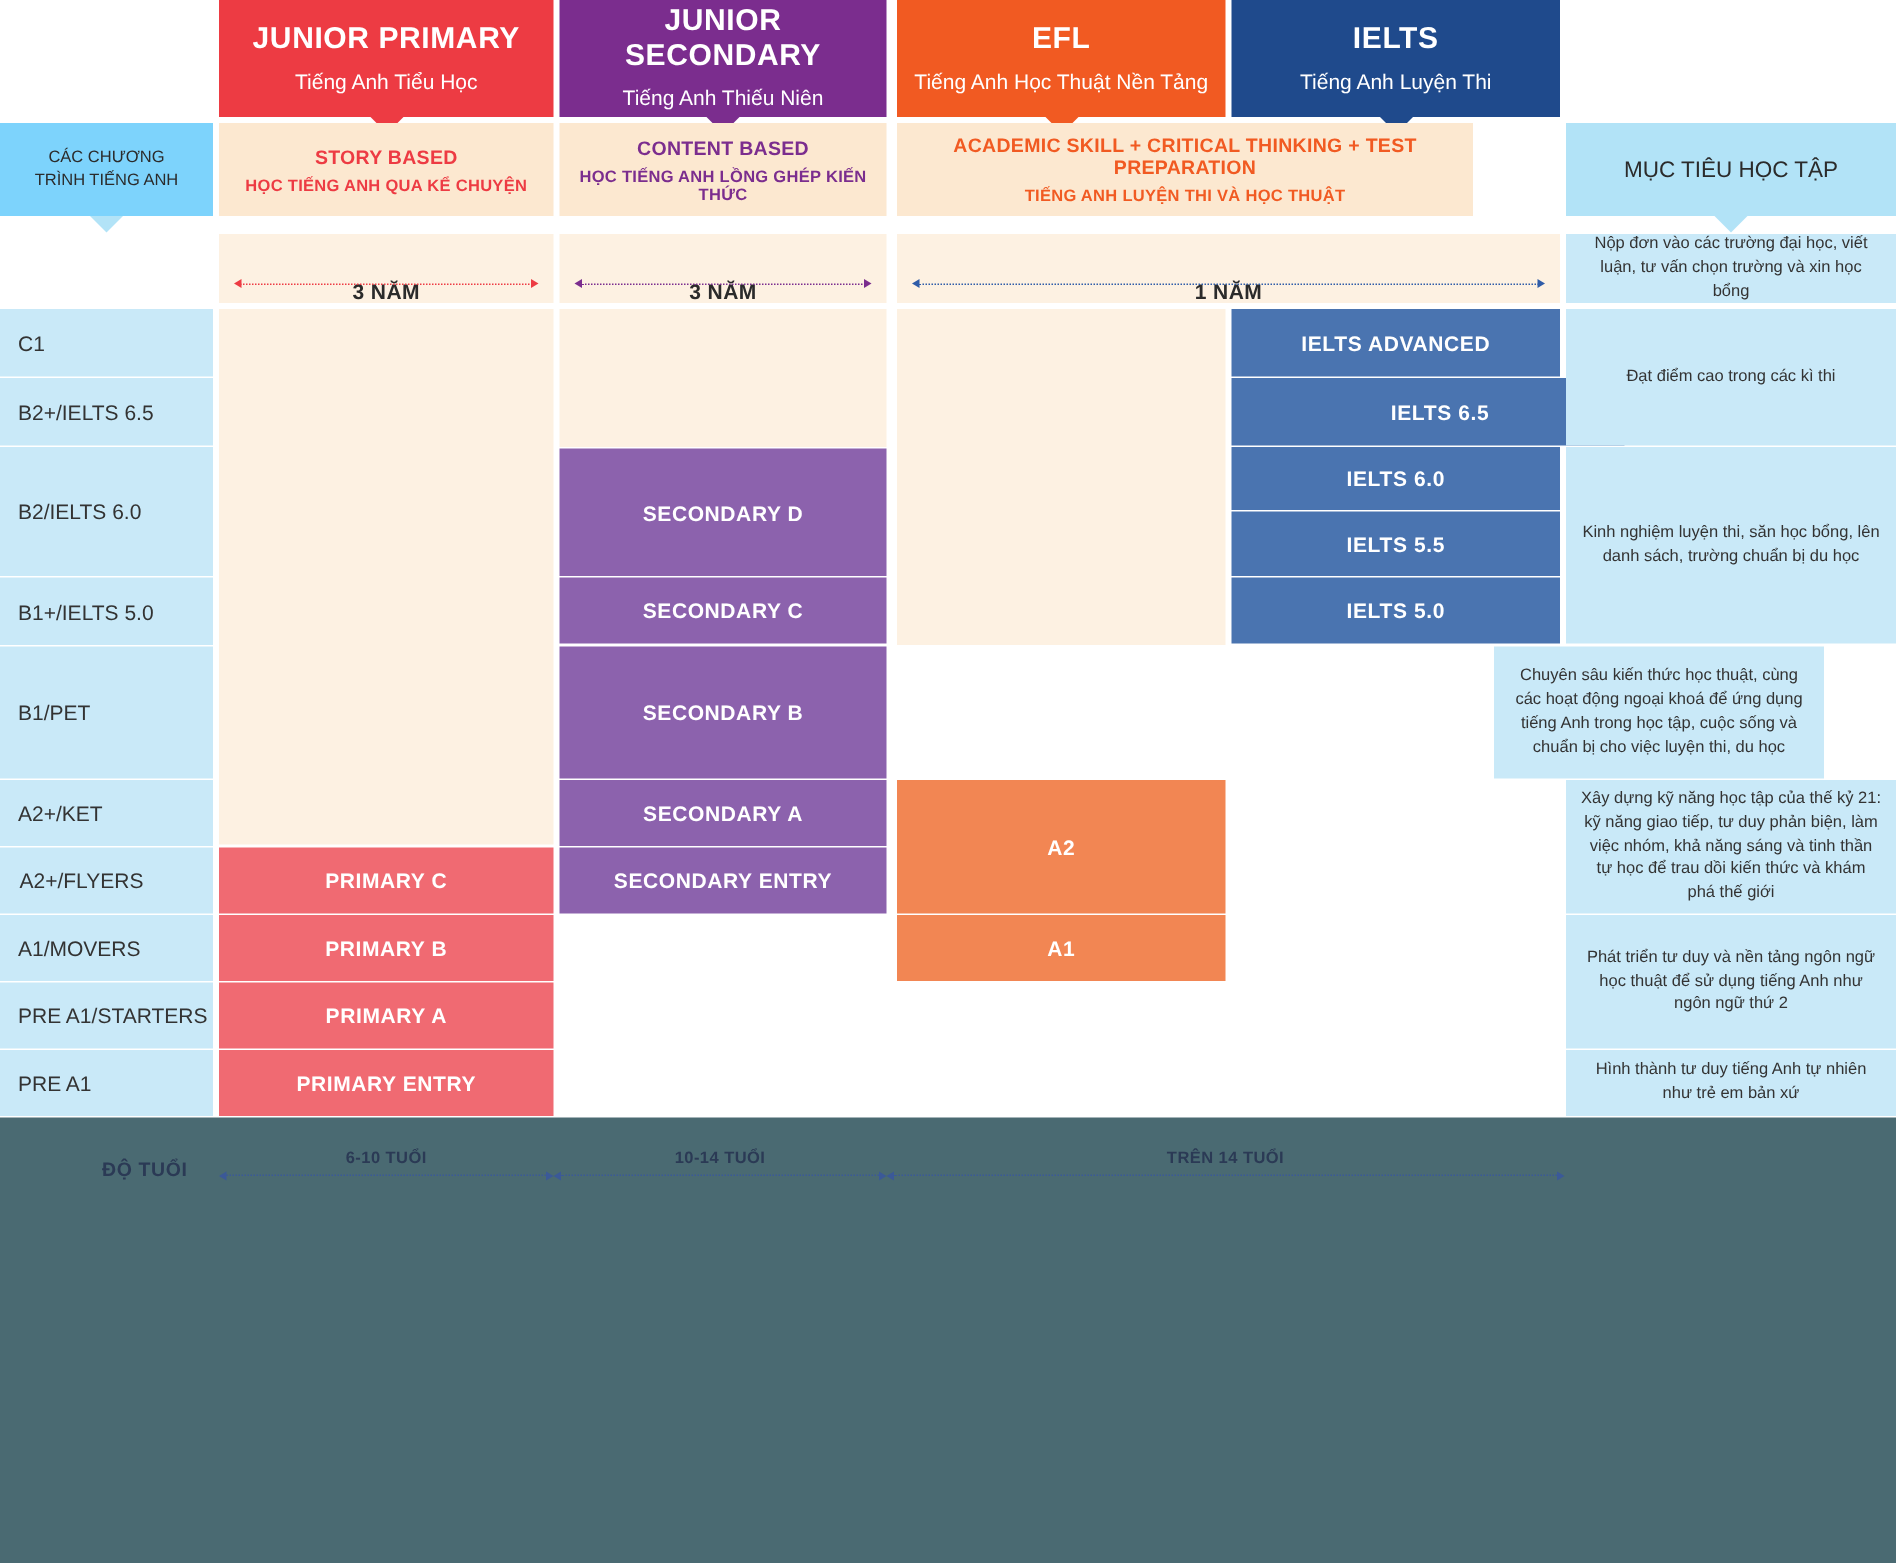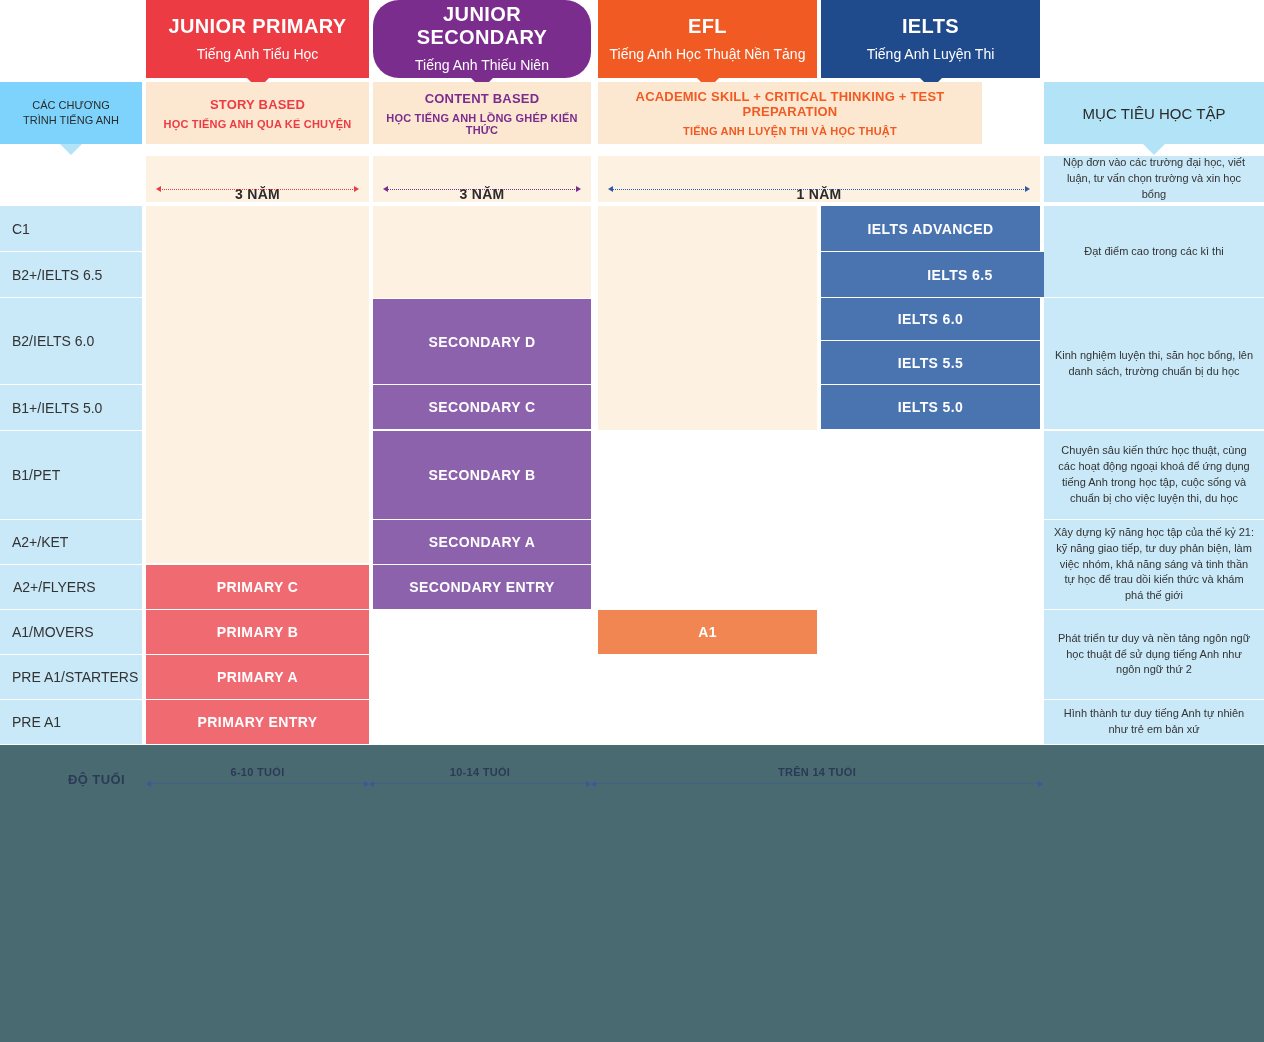--- a/index.html
+++ b/index.html
@@ -126,21 +126,21 @@
 <body>
 
 <div id="root">
 
   <div class="cell prog-head" style="left:146px; top:0; width:223px; height:78px; background:#ED3B43;">
     <div class="ph-en">JUNIOR PRIMARY</div>
     <div class="ph-vi">Tiếng Anh Tiểu Học</div>
     <div class="notch" style="border-top:11px solid #ED3B43;"></div>
   </div>
 
-  <div class="cell prog-head" style="left:373px; top:0; width:218px; height:78px; background:#7B2D8E;border-radius:26px;">
+  <div class="cell prog-head" style="left:373px; top:0; width:218px; height:78px; background:#7B2D8E;">
     <div class="ph-en">JUNIOR SECONDARY</div>
     <div class="ph-vi">Tiếng Anh Thiếu Niên</div>
     <div class="notch" style="border-top:11px solid #7B2D8E;"></div>
   </div>
 
   <div class="cell prog-head" style="left:598px; top:0; width:219px; height:78px; background:#F15A22;">
     <div class="ph-en">EFL</div>
     <div class="ph-vi">Tiếng Anh Học Thuật Nền Tảng</div>
     <div class="notch" style="border-top:11px solid #F15A22;"></div>
   </div>
@@ -261,20 +261,23 @@
   <div class="cell course c-purple" style="left:373px; top:431px; width:218px; height:88px;">
     <span>SECONDARY B</span>
     </div>
   <div class="cell course c-purple" style="left:373px; top:520px; width:218px; height:44px;">
     <span>SECONDARY A</span>
     </div>
   <div class="cell course c-purple" style="left:373px; top:565px; width:218px; height:44px;">
     <span>SECONDARY ENTRY</span>
     </div>
 
+  <div class="cell course c-orange" style="left:598px; top:520px; width:219px; height:89px;">
+    <span>A2</span>
+    </div>
   <div class="cell course c-orange" style="left:598px; top:610px; width:219px; height:44px;">
     <span>A1</span>
     </div>
 
   <div class="cell course c-blue" style="left:821px; top:206px; width:219px; height:45px;">
     <span>IELTS ADVANCED</span>
     </div>
   <div class="cell course c-blue" style="left:821px; top:252px; width:262px; height:45px;padding-left:16px;">
     <span>IELTS 6.5</span>
     </div>
@@ -290,21 +293,21 @@
 
   <div class="cell goal" style="left:1044px; top:156px; width:220px; height:46px;">
     <span>Nộp đơn vào các trường đại học, viết luận, tư vấn chọn trường và xin học bổng</span>
     </div>
   <div class="cell goal" style="left:1044px; top:206px; width:220px; height:91px;">
     <span>Đạt điểm cao trong các kì thi</span>
     </div>
   <div class="cell goal" style="left:1044px; top:298px; width:220px; height:131px;">
     <span>Kinh nghiệm luyện thi, săn học bổng, lên danh sách, trường chuẩn bị du học</span>
     </div>
-  <div class="cell goal" style="left:1044px; top:431px; width:220px; height:88px;">
+  <div class="cell goal" style="left:996px; top:431px; width:220px; height:88px;">
     <span>Chuyên sâu kiến thức học thuật, cùng các hoạt động ngoại khoá để ứng dụng tiếng Anh trong học tập, cuộc sống và chuẩn bị cho việc luyện thi, du học</span>
     </div>
   <div class="cell goal" style="left:1044px; top:520px; width:220px; height:89px;">
     <span>Xây dựng kỹ năng học tập của thế kỷ 21: kỹ năng giao tiếp, tư duy phản biện, làm việc nhóm, khả năng sáng và tinh thần tự học để trau dồi kiến thức và khám phá thế giới</span>
     </div>
   <div class="cell goal" style="left:1044px; top:610px; width:220px; height:89px;">
     <span>Phát triển tư duy và nền tảng ngôn ngữ học thuật để sử dụng tiếng Anh như ngôn ngữ thứ 2</span>
     </div>
   <div class="cell goal" style="left:1044px; top:700px; width:220px; height:44px;">
     <span>Hình thành tư duy tiếng Anh tự nhiên như trẻ em bản xứ</span>

